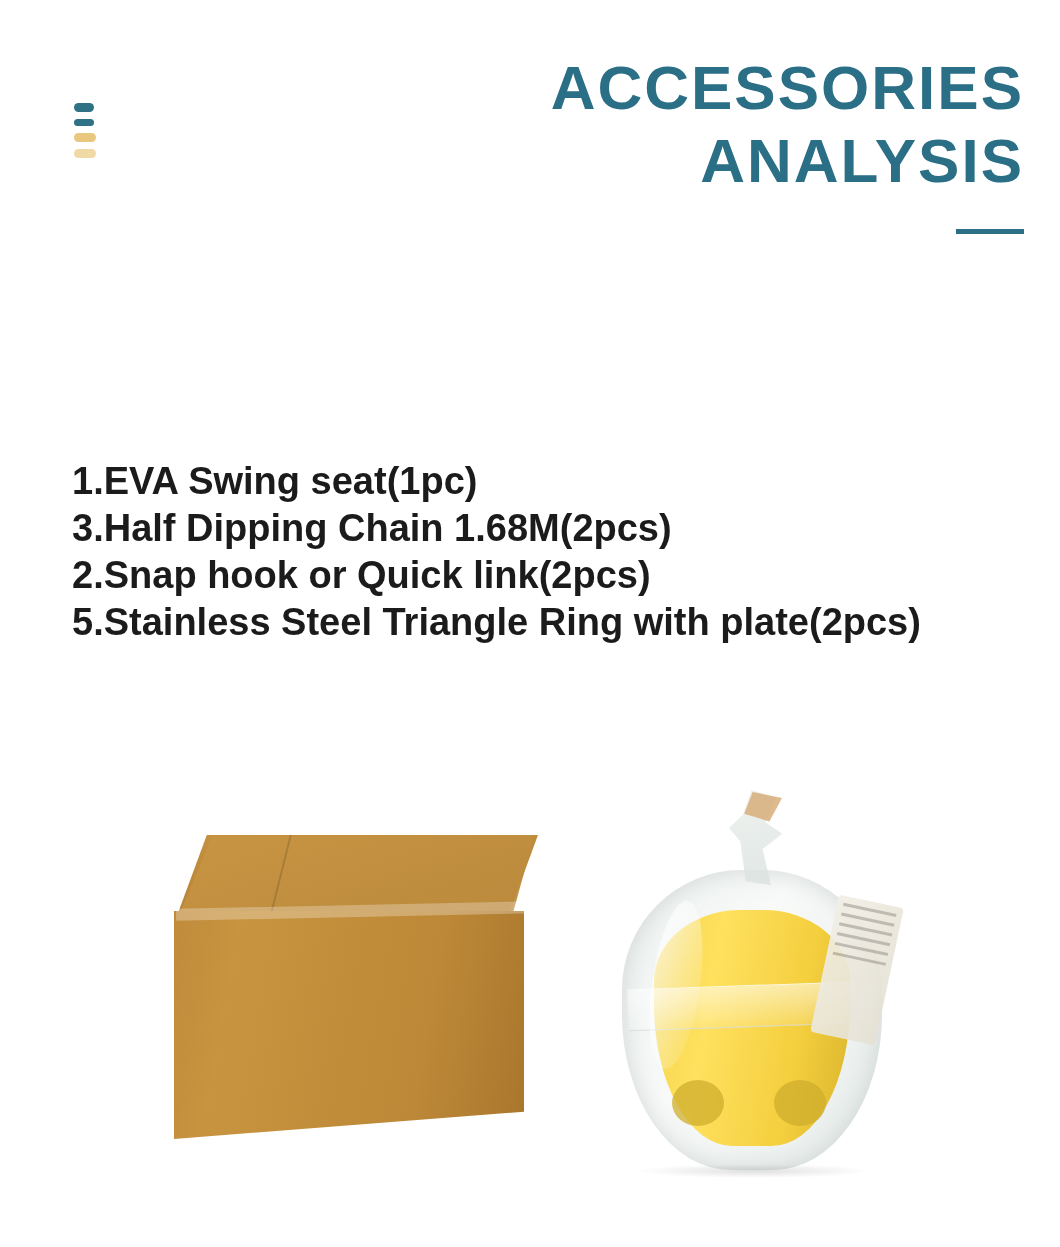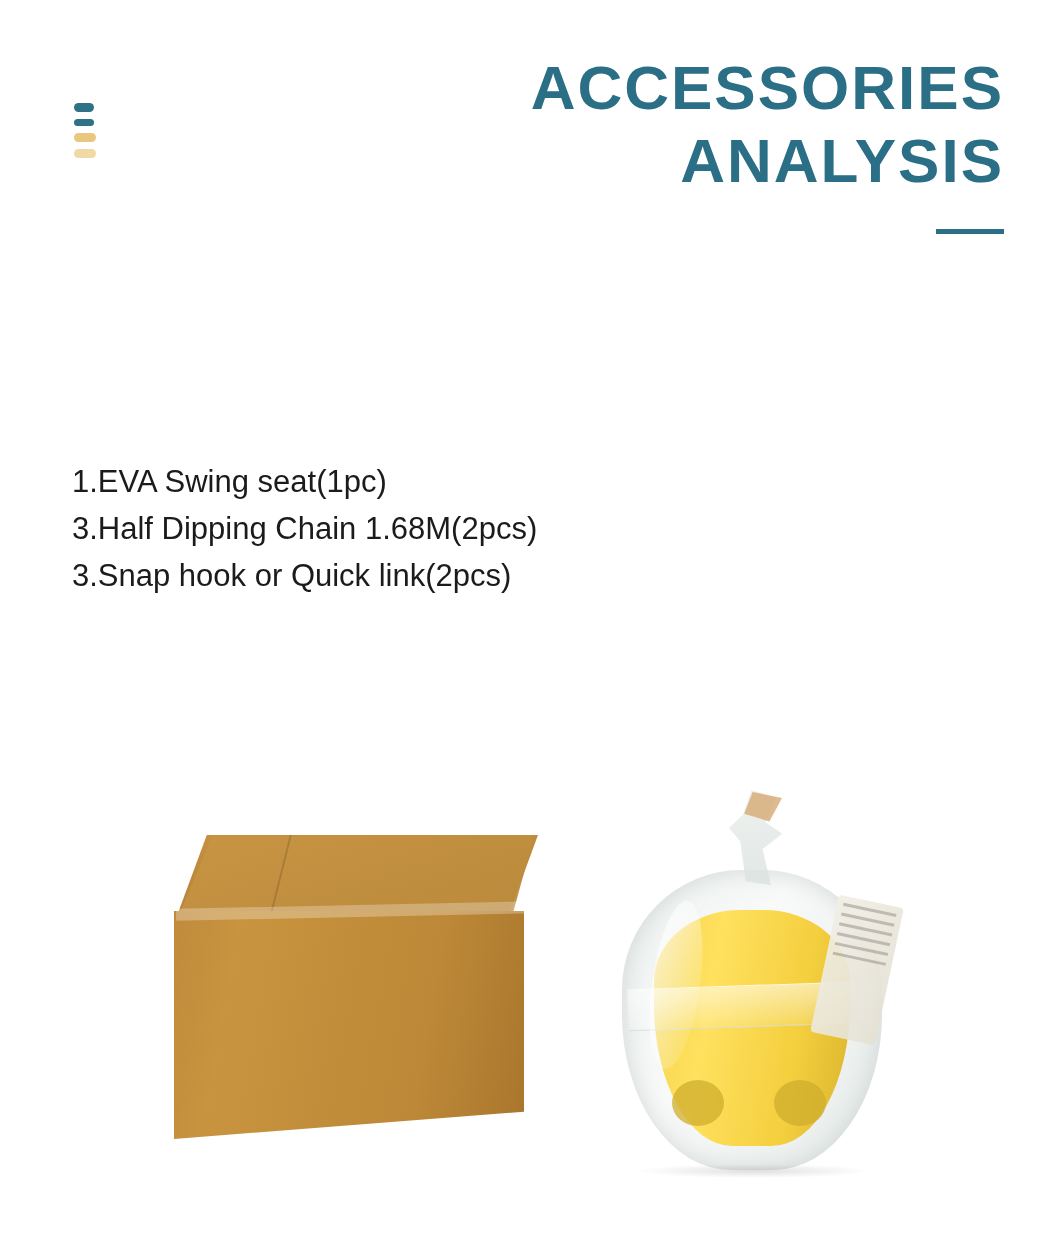--- a/index.html
+++ b/index.html
@@ -38,21 +38,21 @@
     height: 9px;
     border-radius: 5px;
   }
   .deco-dots .dash.d1 { background: #2f7286; width: 20px; }
   .deco-dots .dash.d2 { background: #2f7286; width: 20px; height: 7px; }
   .deco-dots .dash.d3 { background: #e9c77e; width: 22px; }
   .deco-dots .dash.d4 { background: #f0d9a4; width: 22px; }
 
   .title-block {
     position: absolute;
-    right: 56px;
+    right: 36px;
     top: 52px;
     text-align: right;
     width: 700px;
   }
   .title-line {
     color: #2a6f86;
     font-size: 62px;
     line-height: 1.17;
     font-weight: bold;
     letter-spacing: 2px;
@@ -68,23 +68,23 @@
 
   
   .acc-list {
     position: absolute;
     left: 72px;
     top: 458px;
     width: 940px;
   }
   .acc-list .li {
     color: #1b1b1b;
-    font-size: 31px;
+    font-size: 38px;
     line-height: 47px;
-    font-weight: normal;
+    font-weight: bold;
     white-space: nowrap;
     font-family: "Liberation Sans", sans-serif;
   }
 
   
   .photos {
     position: absolute;
     left: 0;
     top: 760px;
     width: 1060px;
@@ -276,21 +276,22 @@
     <div class="title-line">ACCESSORIES</div>
     <div class="title-line">ANALYSIS</div>
     <div class="title-rule"></div>
   </div>
 
 </div>
 
 <div class="acc-list">
   <div class="li">1.EVA Swing seat(1pc)</div>
   <div class="li">3.Half Dipping Chain 1.68M(2pcs)</div>
-  <div class="li">3.Snap hook or Quick link(2pcs)</div>
+  <div class="li">2.Snap hook or Quick link(2pcs)</div>
+  <div class="li">5.Stainless Steel Triangle Ring with plate(2pcs)</div>
 </div>
 
 <div class="photos">
 
   <div class="carton">
     <div class="top-face"></div>
     <div class="top-face2"></div>
     <div class="flap-line"></div>
     <div class="edge-shadow"></div>
     <div class="front-face"></div>

